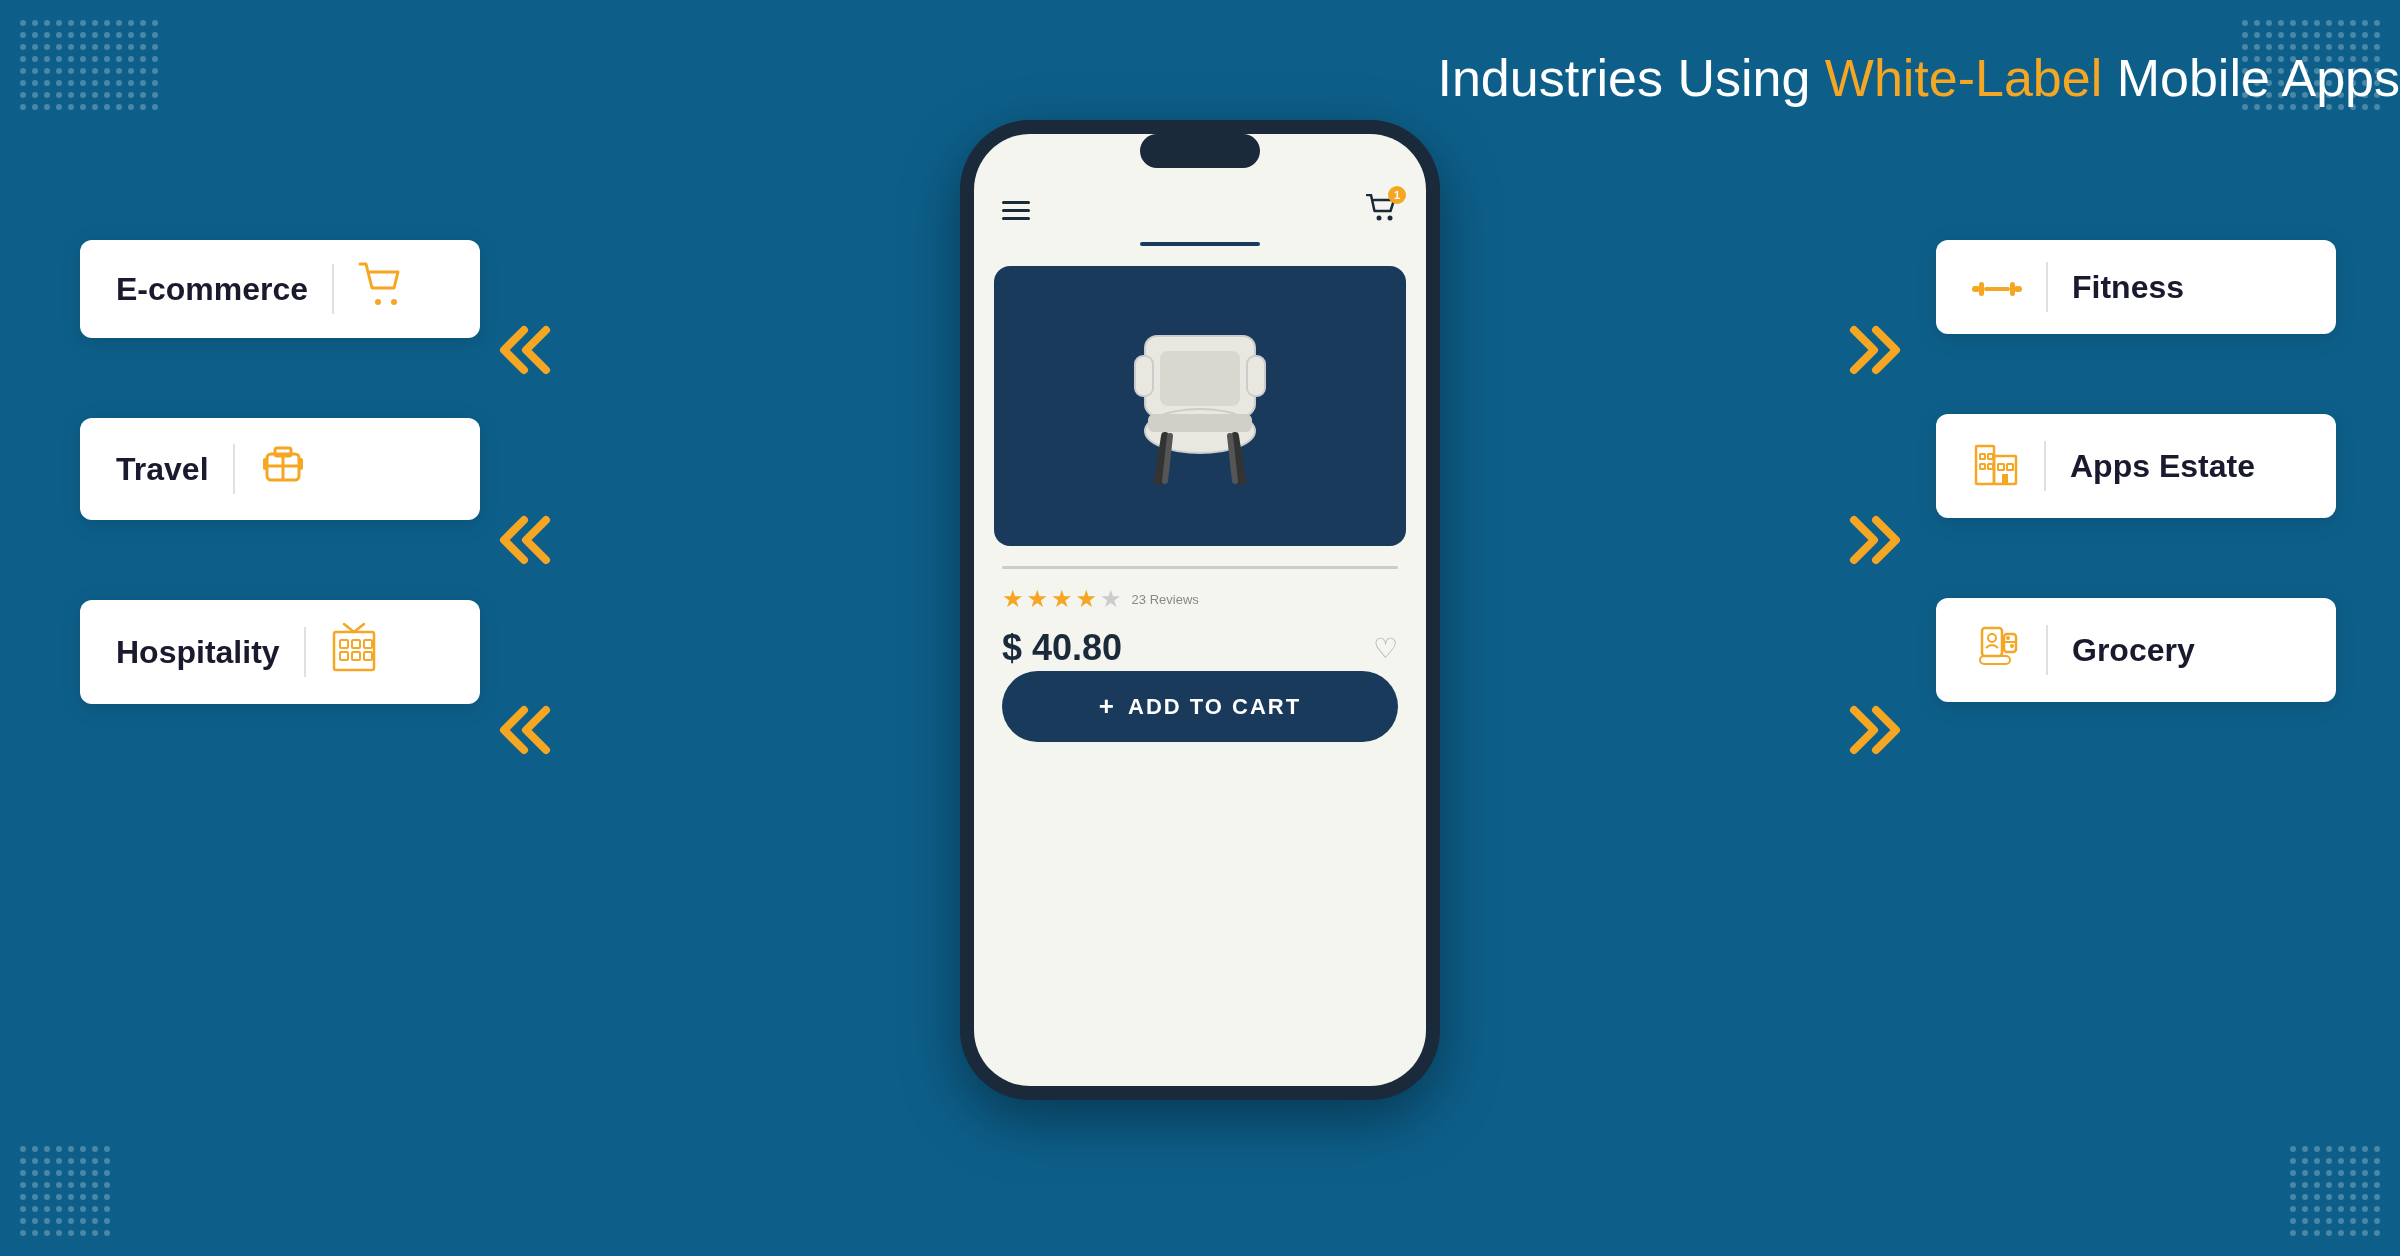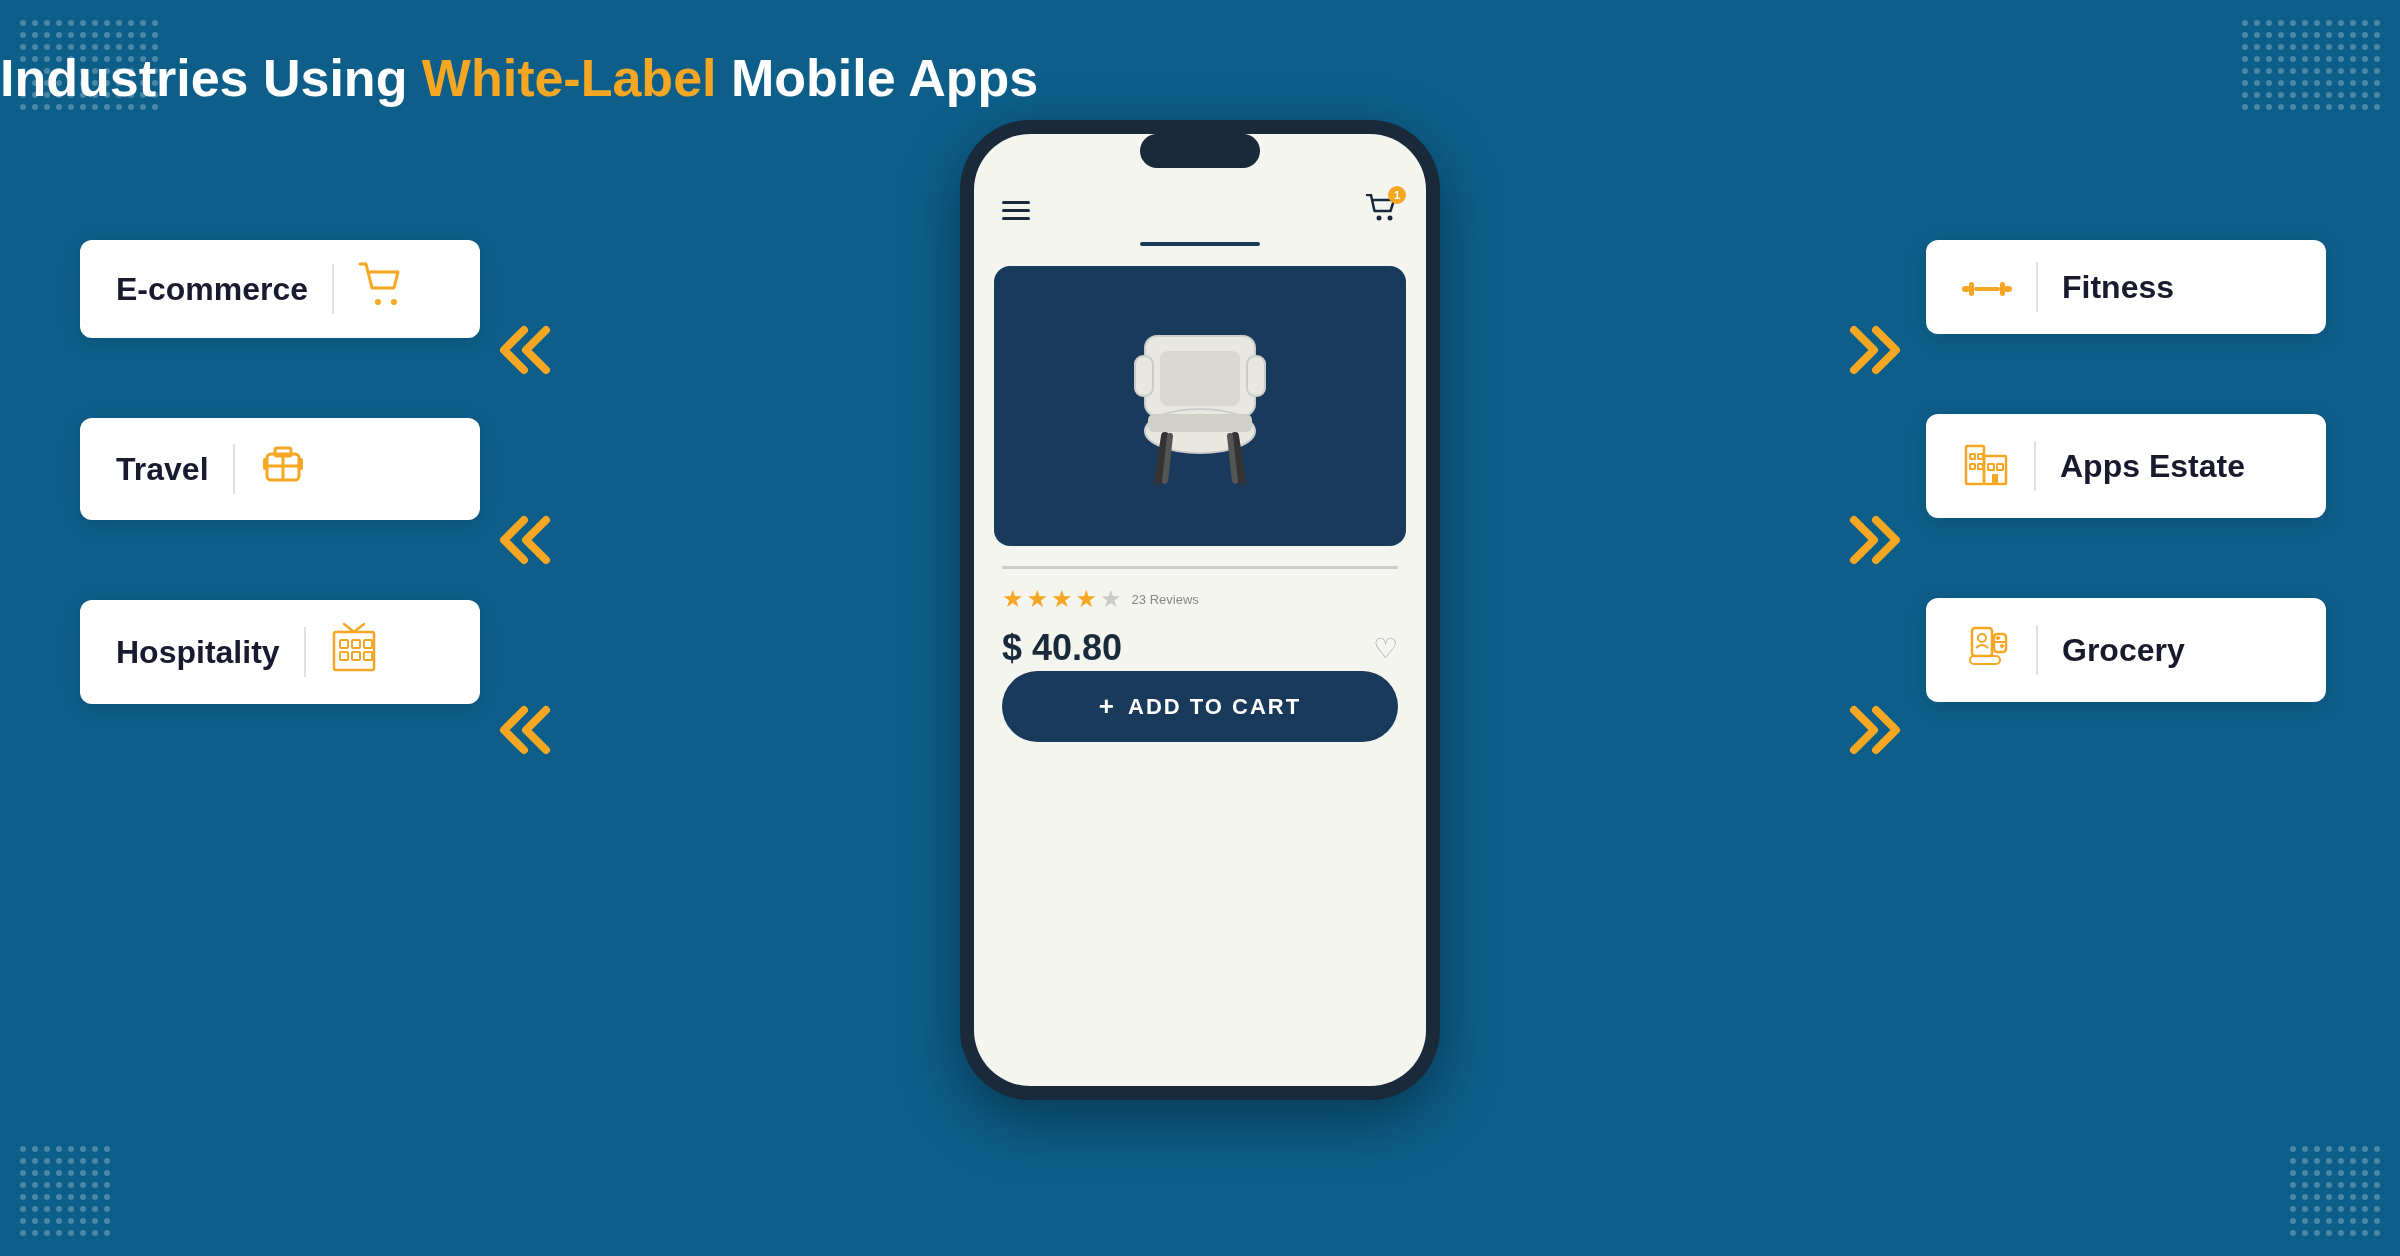--- a/index.html
+++ b/index.html
@@ -45,43 +45,43 @@
       right: 20px;
       grid-template-columns: repeat(8, 1fr);
     }
 
     
     .title {
       position: absolute;
       top: 48px;
       left: 0;
       right: 0;
-      text-align: left;
+      text-align: right;
       font-size: 52px;
-      font-weight: 700;
+      font-weight: 400;
       color: white;
     }
     .title .highlight {
       color: #f5a623;
     }
 
     
     .left-cards {
       position: absolute;
       left: 80px;
       top: 240px;
       display: flex;
       flex-direction: column;
       gap: 80px;
     }
 
     
     .right-cards {
       position: absolute;
-      right: 74px;
+      right: 64px;
       top: 240px;
       display: flex;
       flex-direction: column;
       gap: 80px;
     }
 
     .industry-card {
       background: white;
       border-radius: 12px;
       display: flex;

